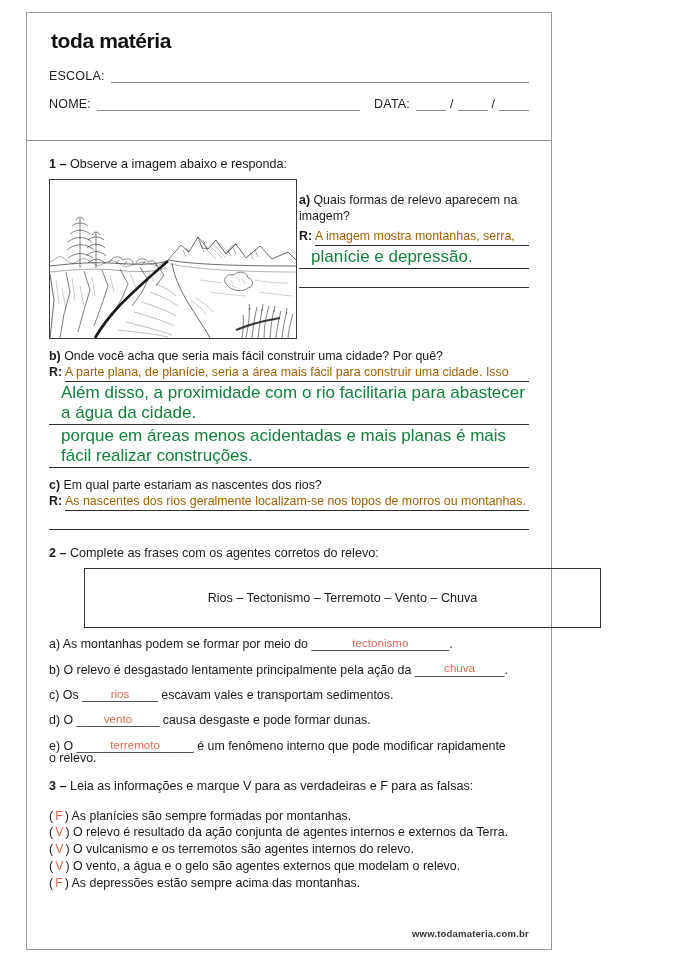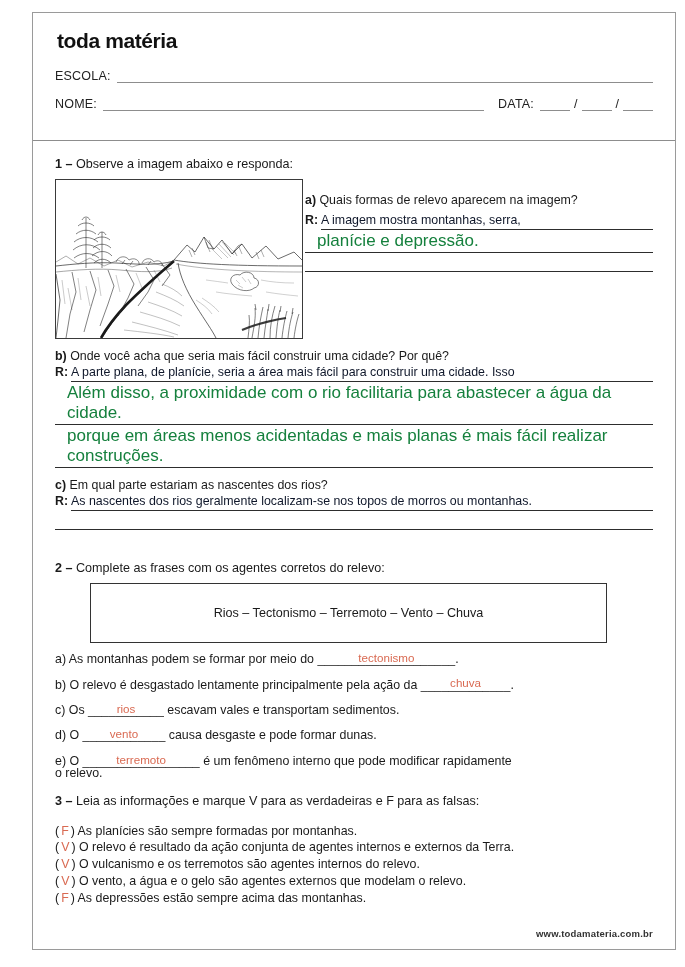--- a/index.html
+++ b/index.html
@@ -10,23 +10,23 @@
   body {
     width: 685px;
     height: 967px;
     font-family: "Liberation Sans", sans-serif;
     color: #1a1a1a;
     -webkit-font-smoothing: antialiased;
   }
 
   .page {
     position: absolute;
-    left: 32px;
+    left: 26px;
     top: 12px;
-    width: 644px;
+    width: 526px;
     height: 938px;
     border: 1px solid #9a9a9a;
     box-sizing: border-box;
     background: #fff;
   }
 
   
   .header {
     border-bottom: 1.5px solid #8d8d8d;
     padding: 14px 22px 8px 22px;
@@ -116,30 +116,30 @@
   }
   .answer-line.indent { padding-left: 12px; }
   .rline {
     display: flex;
     align-items: baseline;
     font-size: 12.4px;
   }
   .rline .rlab { font-weight: bold; color: #1a1a1a; padding-right: 3px; }
   .rline .rtext {
     flex: 1 1 auto;
-    color: #0f172a;
+    color: #a16207;
     border-bottom: 1.2px solid #2d2d2d;
     padding-bottom: 2px;
   }
 
   .bq { margin-top: 10px; }
   .bq .qtext { font-size: 12.4px; margin-bottom: 2px; }
 
   
-  .q2 { margin-top: 31px; }
+  .q2 { margin-top: 16px; }
   .wordbank {
     border: 1.3px solid #333;
     text-align: center;
     font-size: 12.6px;
     padding: 22px 4px;
     margin: 7px 0 10px 35px;
     width: 517px;
     box-sizing: border-box;
   }
   .fill {

